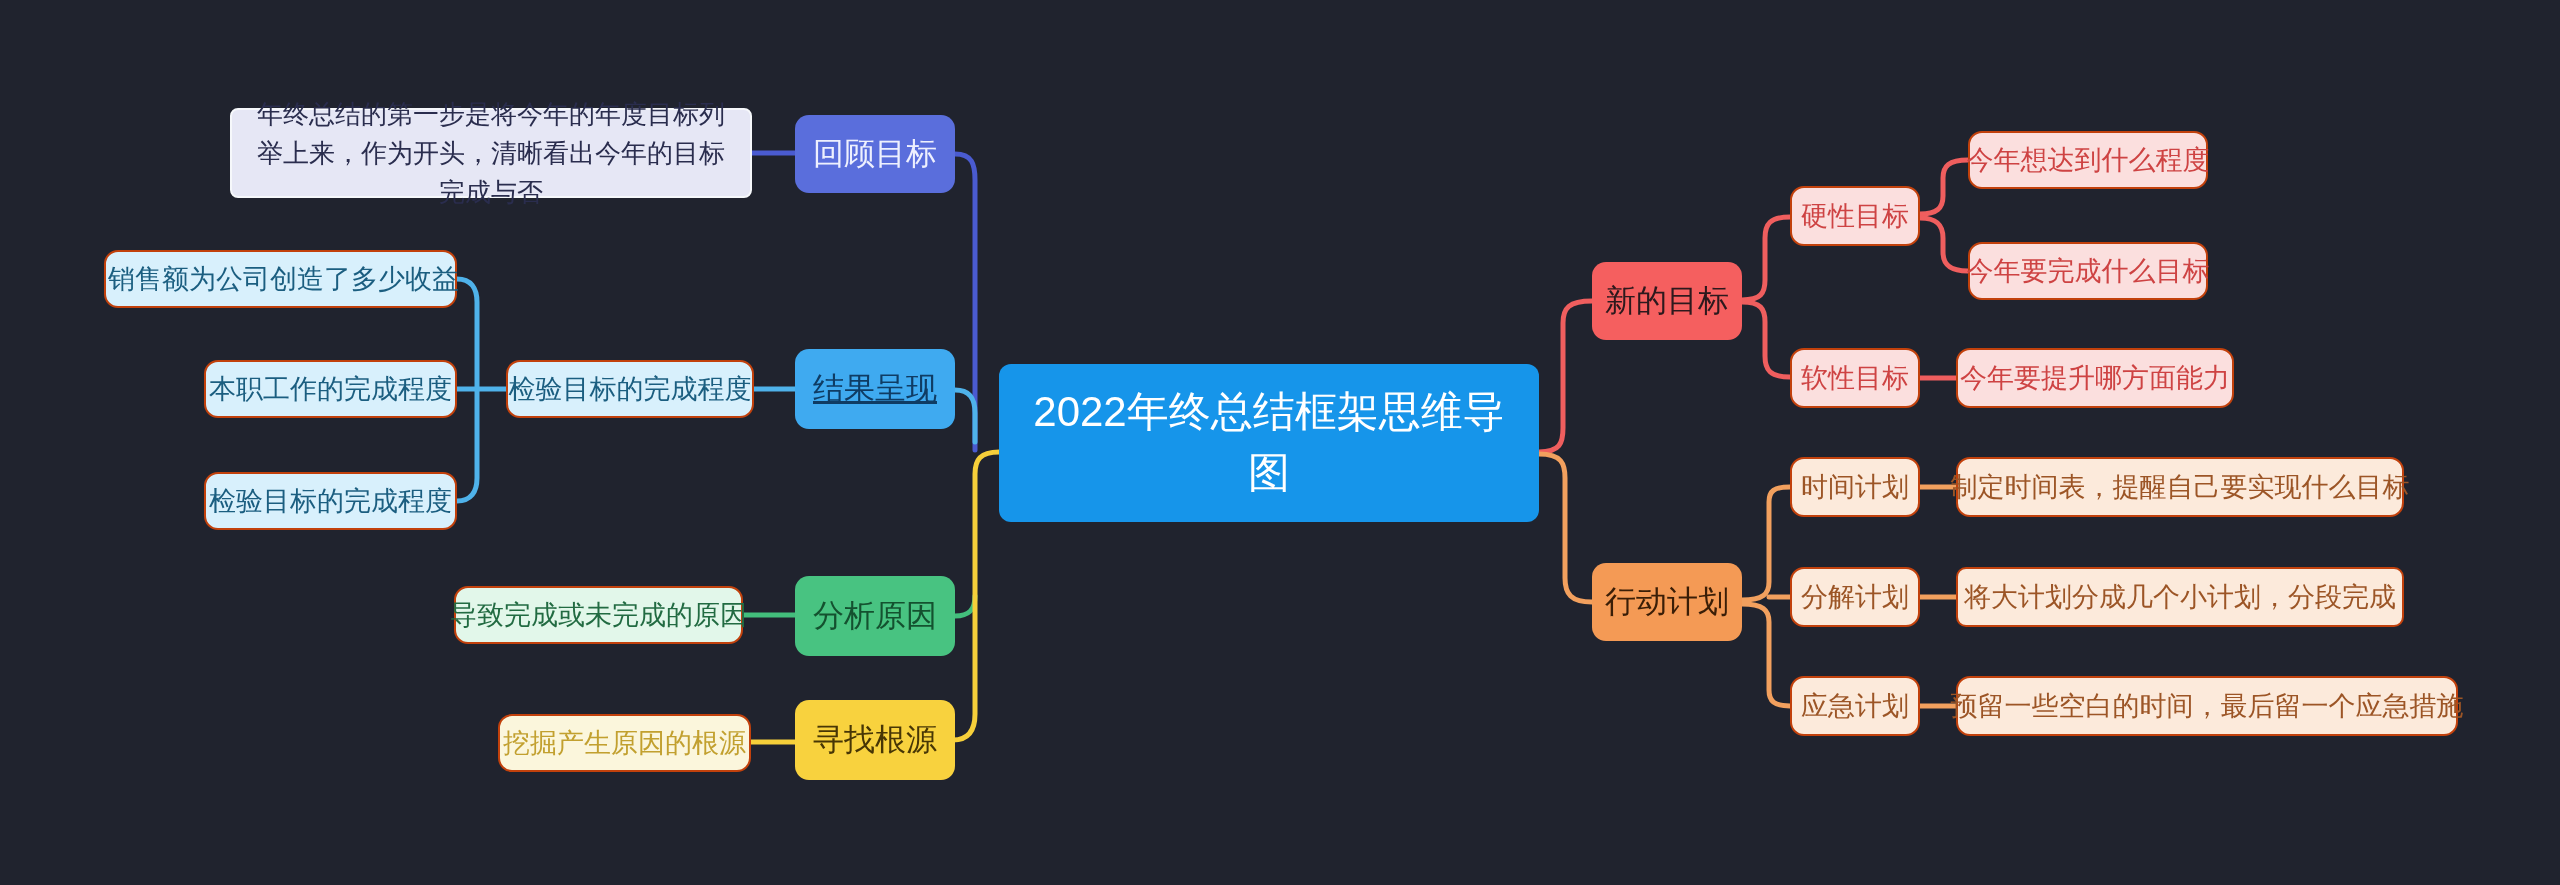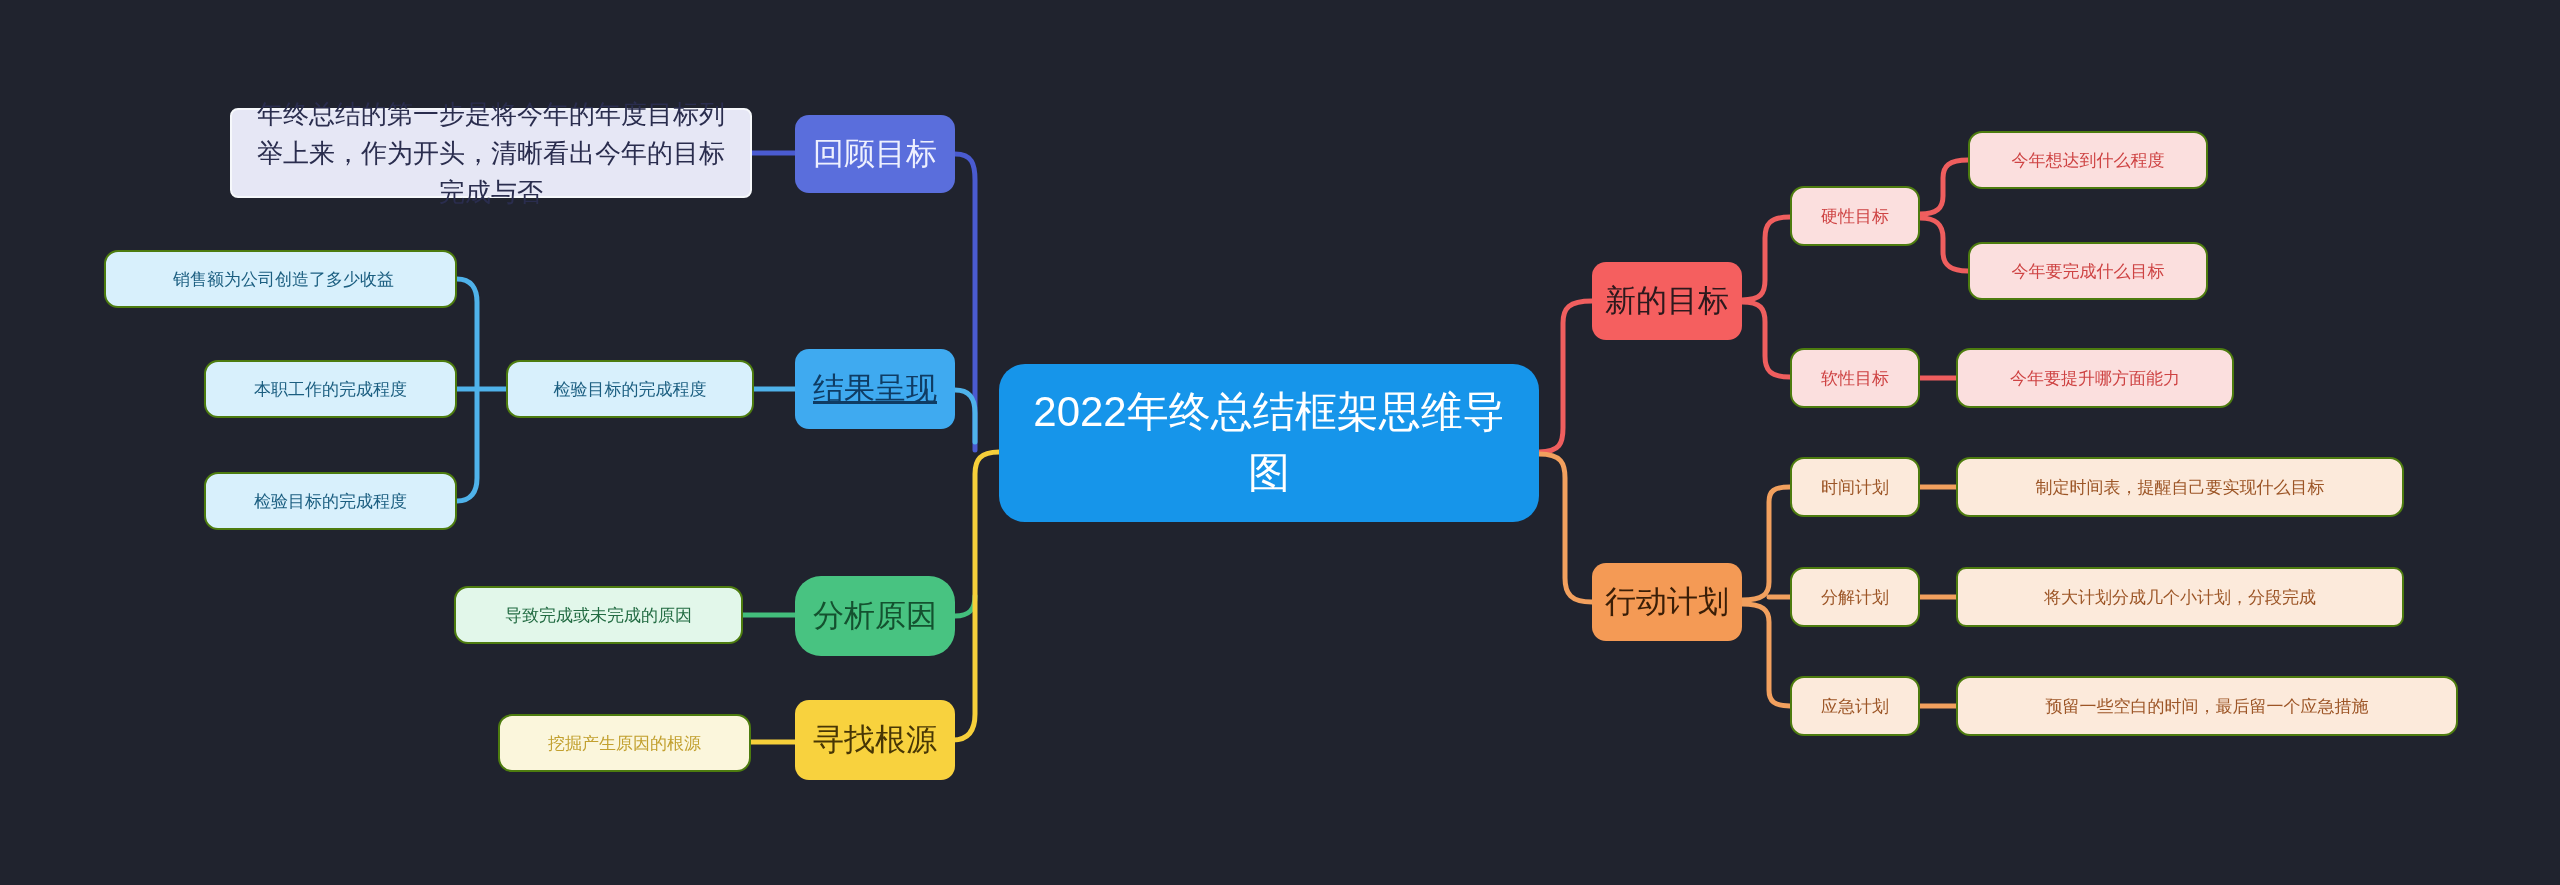--- a/index.html
+++ b/index.html
@@ -18,33 +18,33 @@
     text-align:center;
     border-radius:14px;
     white-space:nowrap;
     font-weight:400;
     z-index:2;
   }
   
   .central{
     background:#1695ea;color:#ffffff;
     font-size:42px;line-height:1.45;
-    border-radius:26px;
+    border-radius:12px;
     white-space:normal;
     padding:8px 28px;
   }
   
   .b-indigo {background:#5a6edc;color:#eef0fe;font-size:31px;}
   .b-skyblue{background:#3faaf0;color:#0f3c64;font-size:31px;}
   .b-green  {background:#48c381;color:#14512f;font-size:31px;}
   .b-yellow {background:#f8d23e;color:#473605;font-size:31px;}
   .b-red    {background:#f55f5f;color:#2c191d;font-size:31px;}
   .b-orange {background:#f49a55;color:#3a1e07;font-size:31px;}
   
-  .leaf{border:2px solid #4d7c0f;font-size:17px;}
+  .leaf{border:2px solid #c2410c;font-size:27px;}
   .note{
     background:#e6e7f5;color:#2a2d4e;
     border:2px solid #f6f8fb;
     font-size:26px;line-height:1.5;
     white-space:normal;padding:0 14px;
     border-radius:8px;
   }
   .l-blue  {background:#d8f0fc;color:#1b5e80;}
   .l-green {background:#e2f7ea;color:#226b42;}
   .l-yellow{background:#fbf6dc;color:#c2a02f;}
@@ -93,21 +93,21 @@
   <div class="node note" style="left:230px;top:108px;width:522px;height:90px;">年终总结的第一步是将今年的年度目标列举上来，作为开头，清晰看出今年的目标完成与否</div>
   <div class="node b-indigo" style="left:795px;top:115px;width:160px;height:78px;">回顾目标</div>
 
   <div class="node leaf l-blue" style="left:104px;top:250px;width:353px;height:58px;padding-left:6px;">销售额为公司创造了多少收益</div>
   <div class="node leaf l-blue" style="left:204px;top:360px;width:253px;height:58px;">本职工作的完成程度</div>
   <div class="node leaf l-blue" style="left:506px;top:360px;width:248px;height:58px;">检验目标的完成程度</div>
   <div class="node b-skyblue" style="left:795px;top:349px;width:160px;height:80px;text-decoration:underline;">结果呈现</div>
   <div class="node leaf l-blue" style="left:204px;top:472px;width:253px;height:58px;">检验目标的完成程度</div>
 
   <div class="node leaf l-green" style="left:454px;top:586px;width:289px;height:58px;">导致完成或未完成的原因</div>
-  <div class="node b-green" style="left:795px;top:576px;width:160px;height:80px;border-radius:26px;">分析原因</div>
+  <div class="node b-green" style="left:795px;top:576px;width:160px;height:80px;">分析原因</div>
 
   <div class="node leaf l-yellow" style="left:498px;top:714px;width:253px;height:58px;">挖掘产生原因的根源</div>
   <div class="node b-yellow" style="left:795px;top:700px;width:160px;height:80px;">寻找根源</div>
 
   <div class="node b-red" style="left:1592px;top:262px;width:150px;height:78px;">新的目标</div>
   <div class="node leaf l-pink" style="left:1790px;top:186px;width:130px;height:60px;">硬性目标</div>
   <div class="node leaf l-pink" style="left:1968px;top:131px;width:240px;height:58px;">今年想达到什么程度</div>
   <div class="node leaf l-pink" style="left:1968px;top:242px;width:240px;height:58px;">今年要完成什么目标</div>
   <div class="node leaf l-pink" style="left:1790px;top:348px;width:130px;height:60px;">软性目标</div>
   <div class="node leaf l-pink" style="left:1956px;top:348px;width:278px;height:60px;">今年要提升哪方面能力</div>

